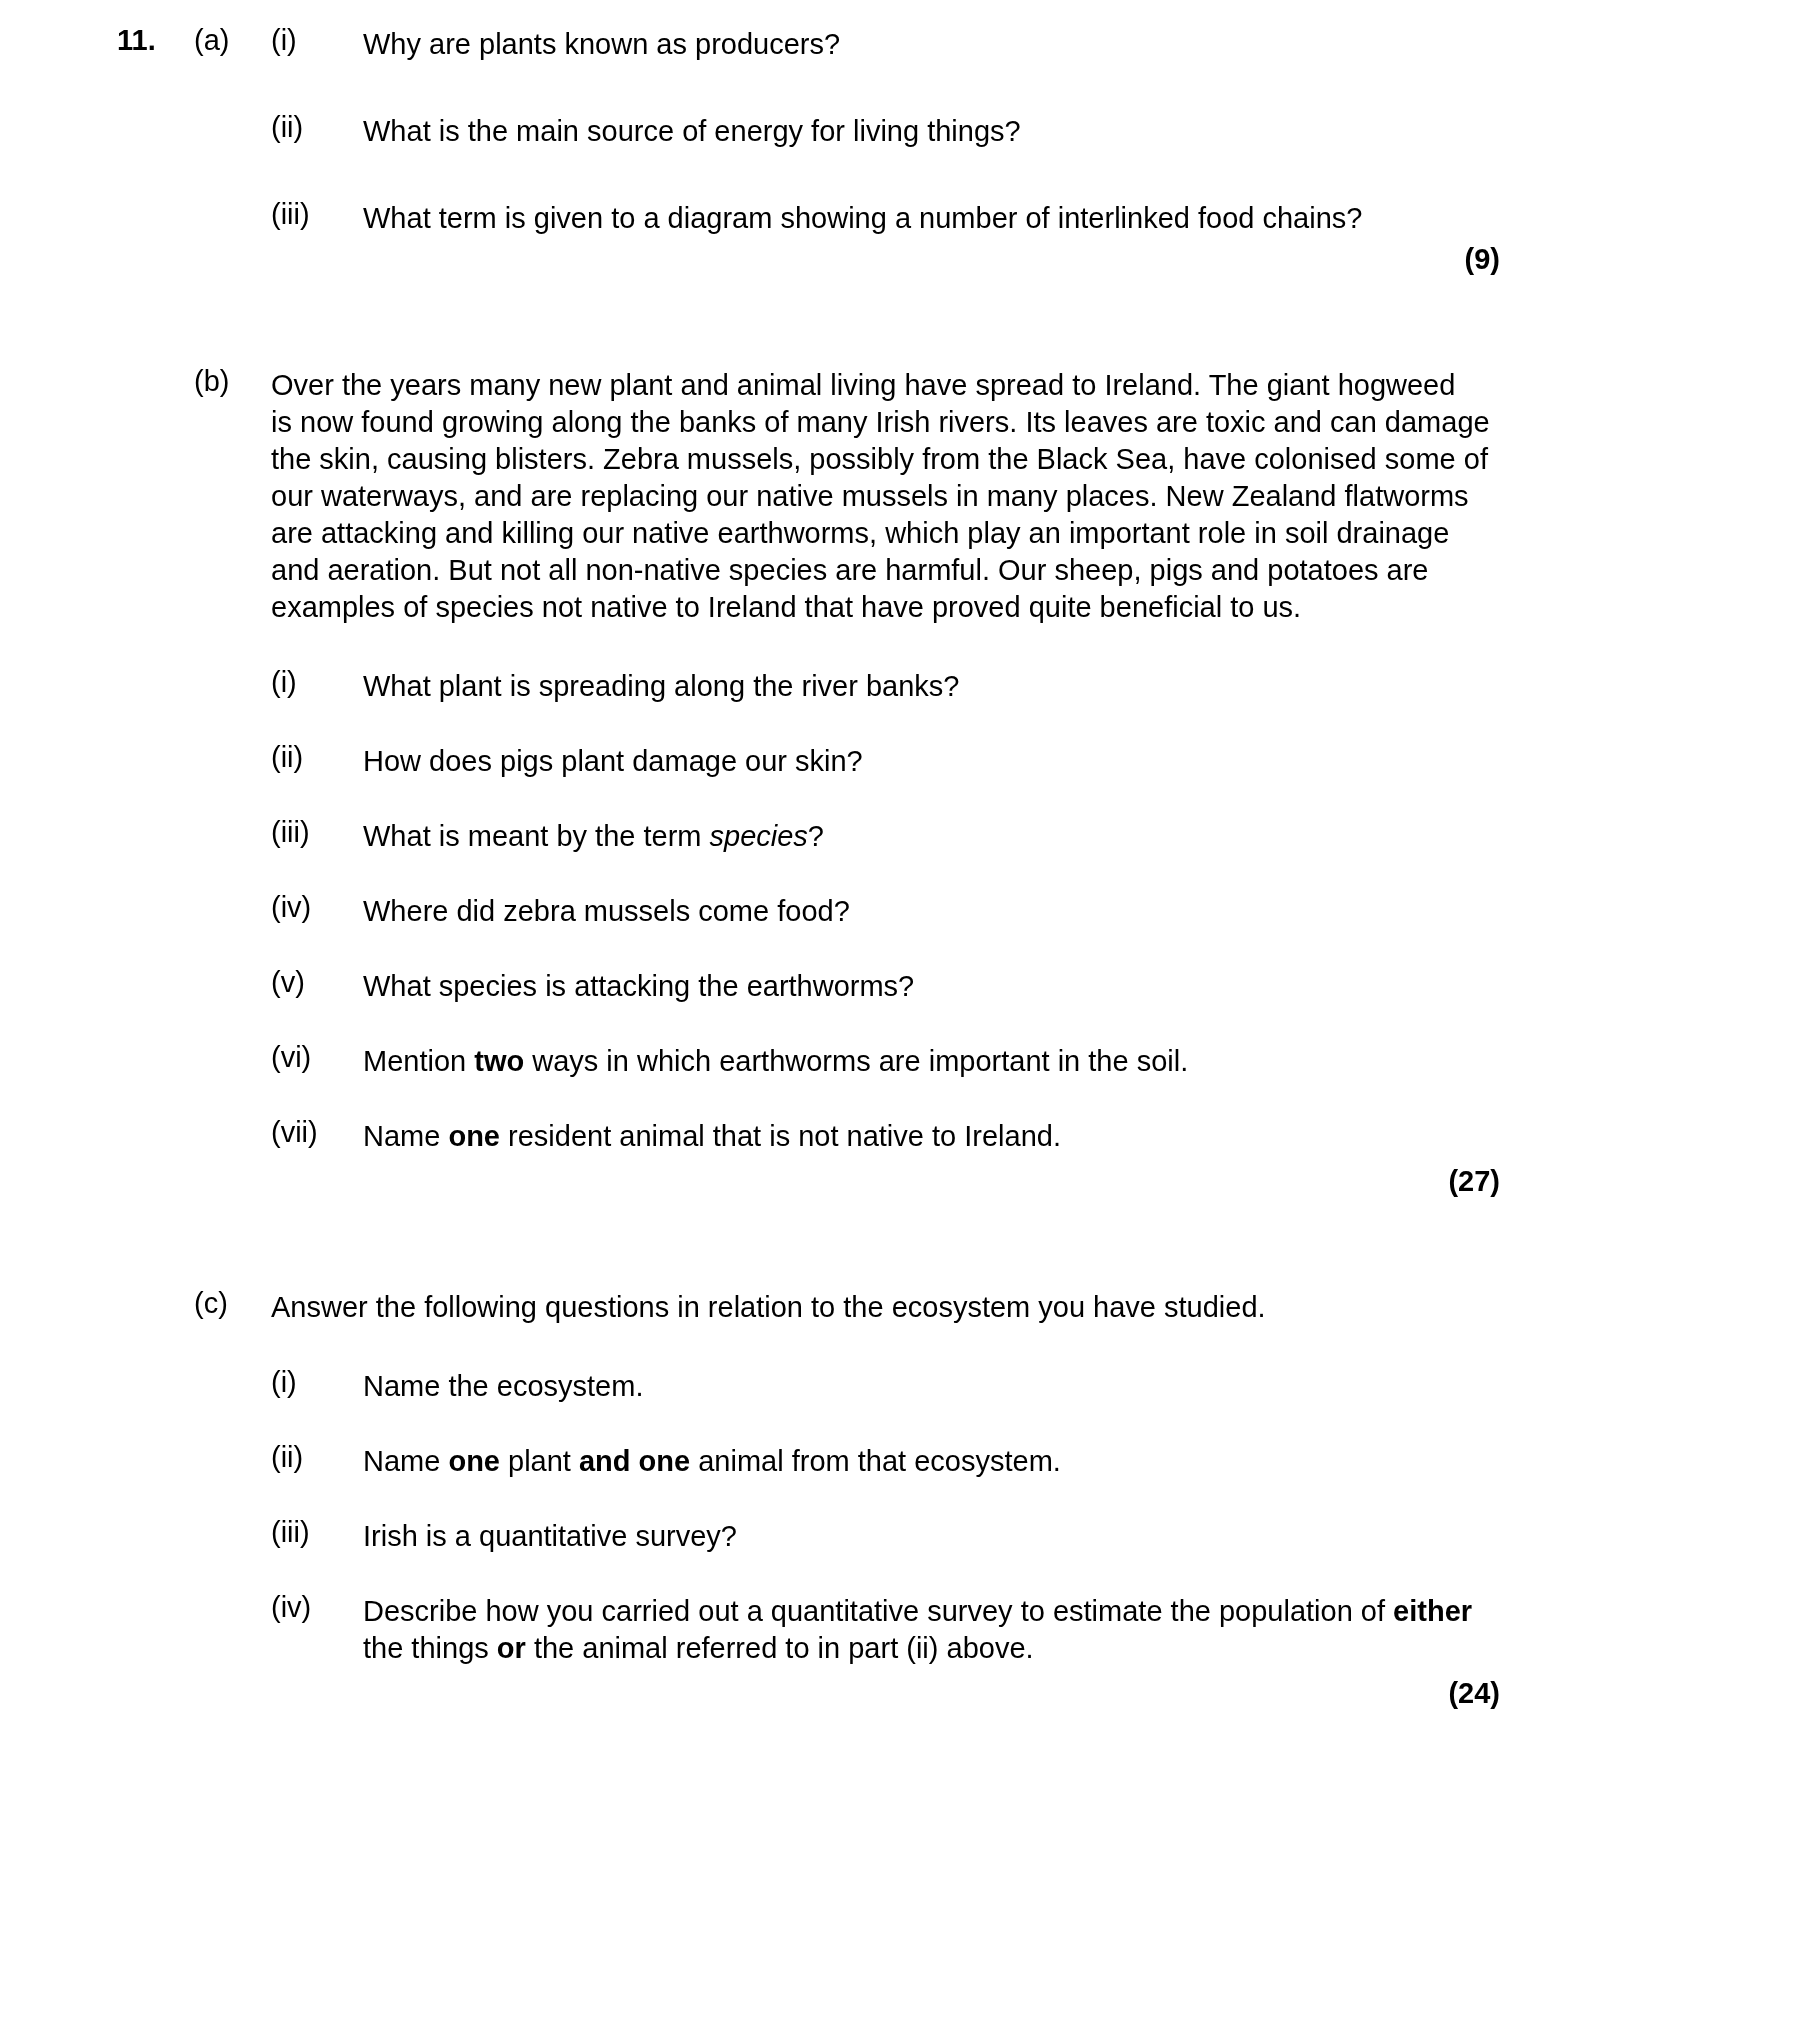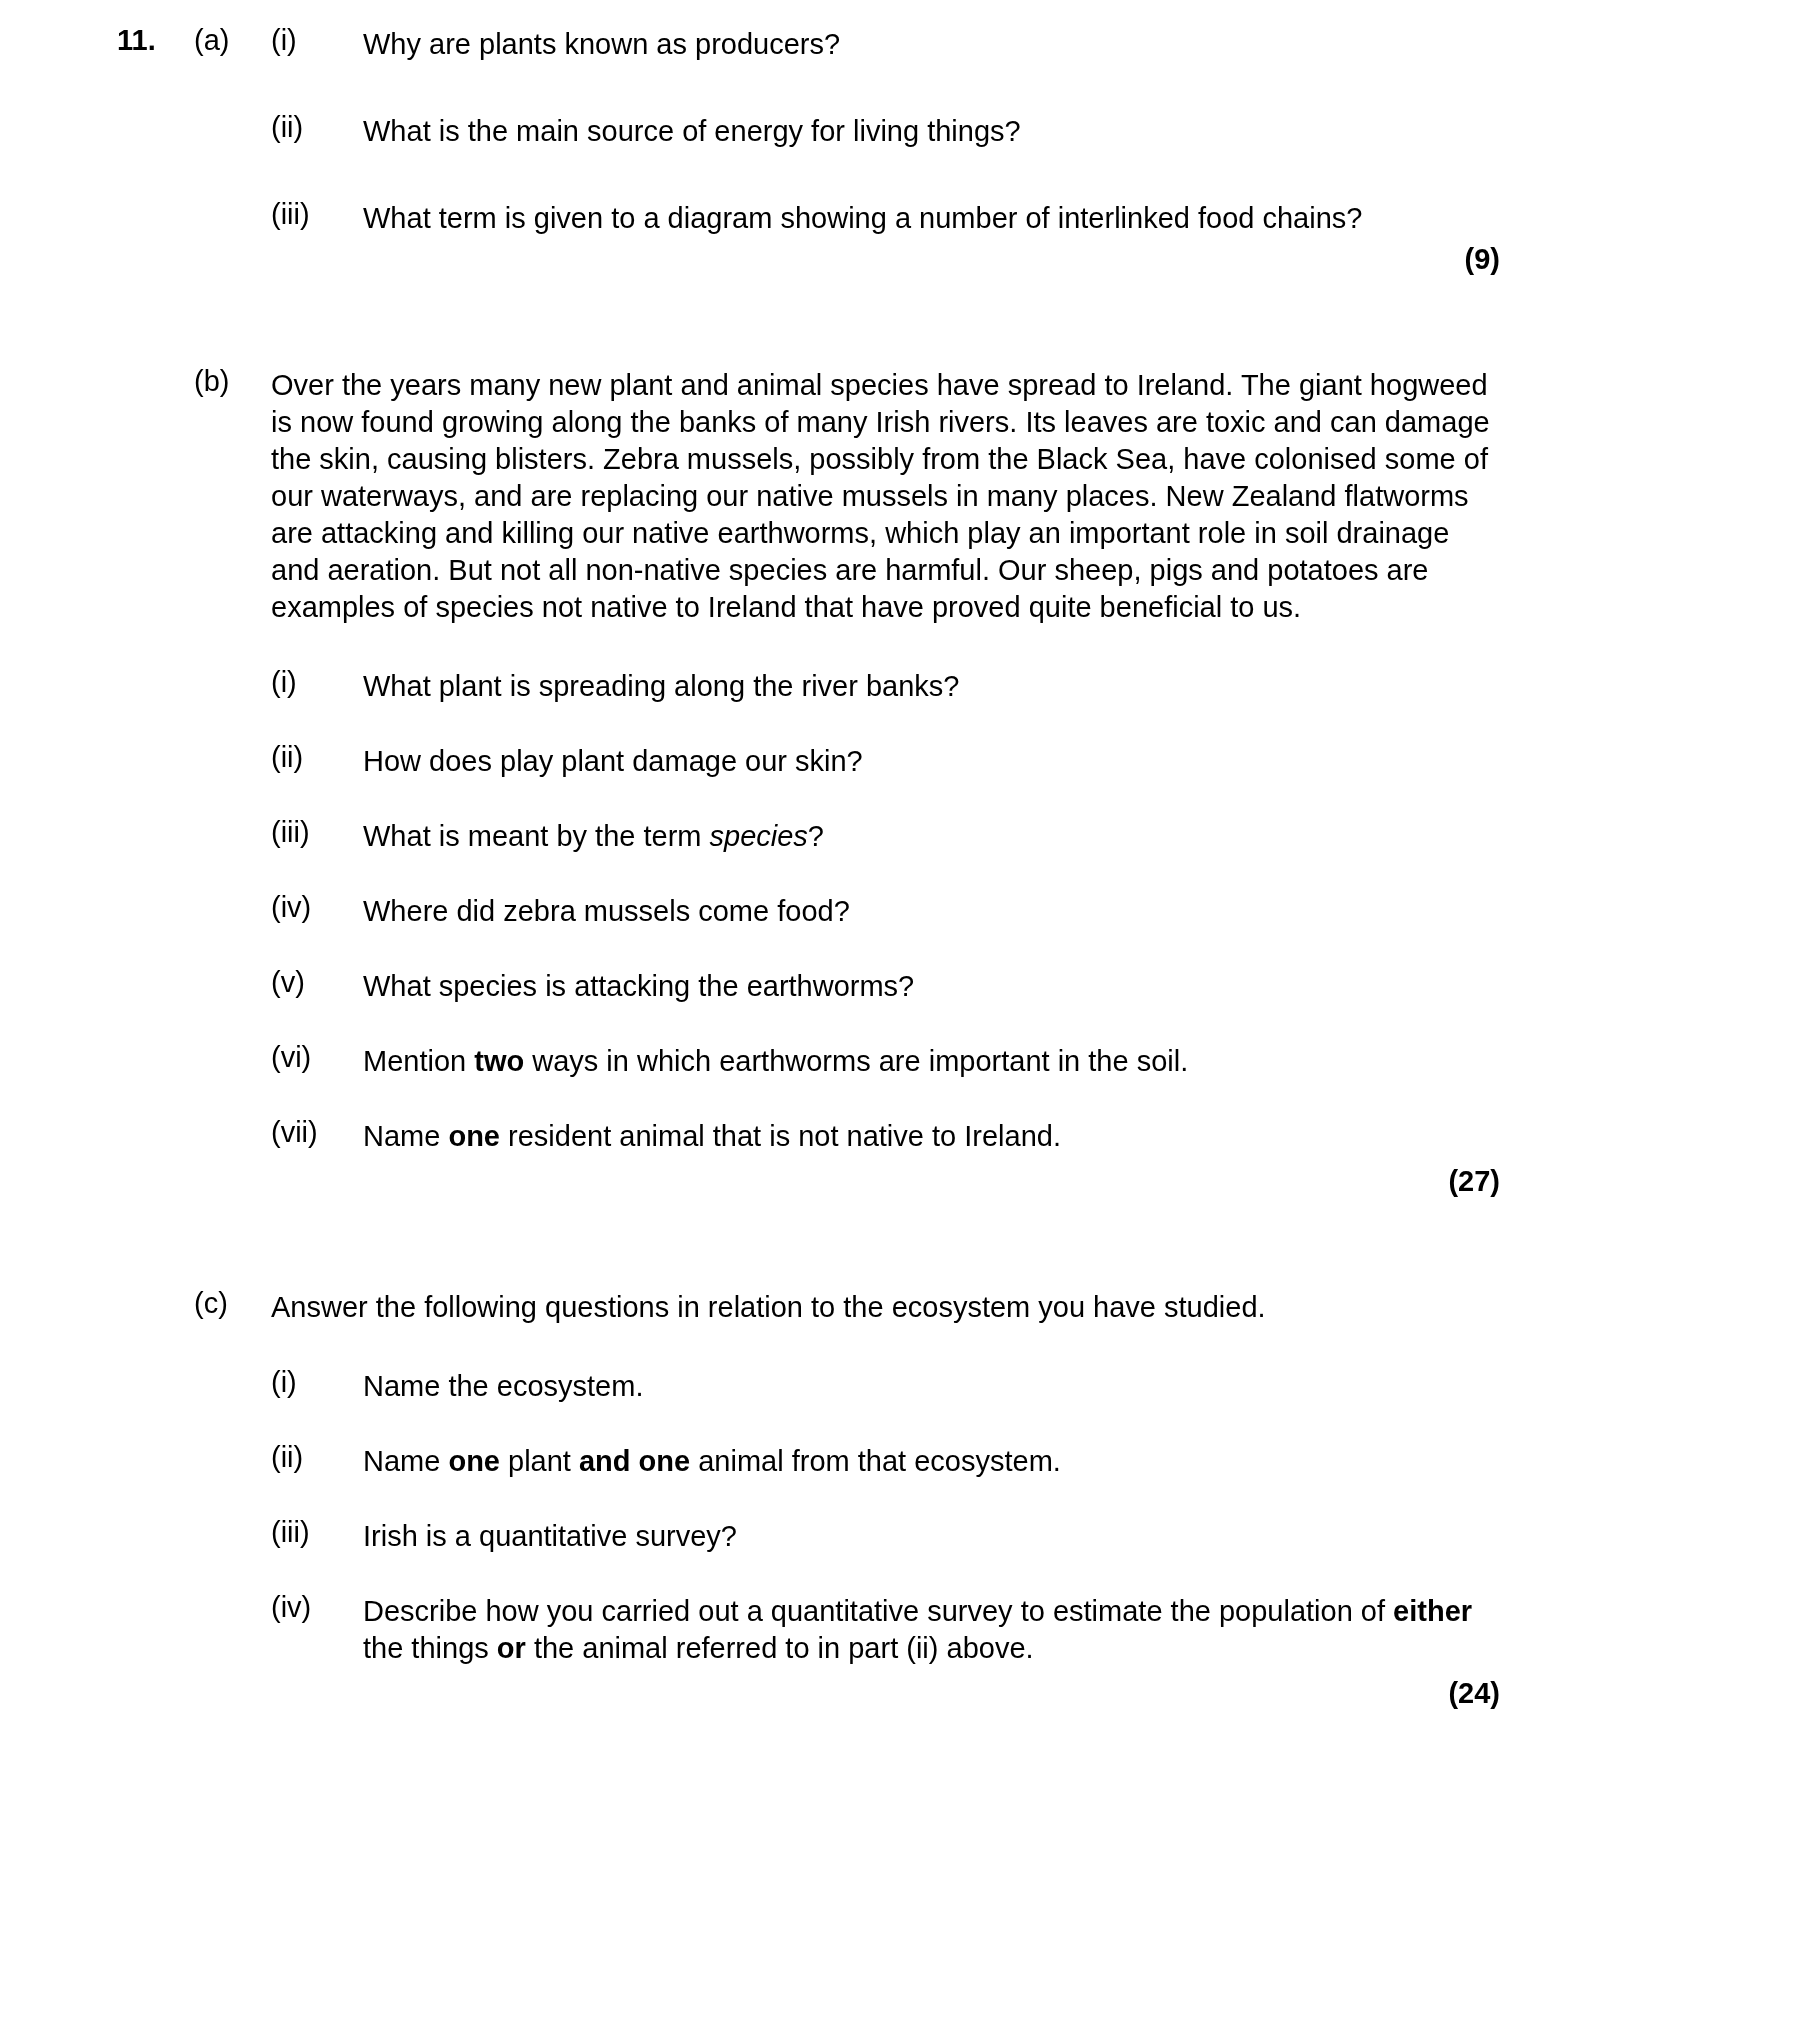--- a/index.html
+++ b/index.html
@@ -109,42 +109,42 @@
   </div>
 
   <div class="sp-6"></div>
   <div class="marks">(9)</div>
 
   <div class="sp-92"></div>
 
   <div class="qrow indent-letter">
     <div class="col-letter">(b)</div>
     <div class="col-text body-text">
-      <div>Over the years many new plant and animal species have spread to Ireland. The giant hogweed</div>
+      <div>Over the years many new plant and animal living have spread to Ireland. The giant hogweed</div>
       <div>is now found growing along the banks of many Irish rivers. Its leaves are toxic and can damage</div>
       <div>the skin, causing blisters. Zebra mussels, possibly from the Black Sea, have colonised some of</div>
       <div>our waterways, and are replacing our native mussels in many places.  New Zealand flatworms</div>
       <div>are attacking and killing our native earthworms, which play an important role in soil drainage</div>
       <div>and aeration.  But not all non-native species are harmful.  Our sheep, pigs and potatoes are</div>
       <div>examples of species not native to Ireland that have proved quite beneficial to us.</div>
     </div>
   </div>
 
   <div class="sp-42"></div>
 
   <div class="qrow indent-roman">
     <div class="col-roman">(i)</div>
     <div class="col-text q-line">What plant is spreading along the river banks?</div>
   </div>
 
   <div class="sp-38"></div>
 
   <div class="qrow indent-roman">
     <div class="col-roman">(ii)</div>
-    <div class="col-text q-line">How does play plant damage our skin?</div>
+    <div class="col-text q-line">How does pigs plant damage our skin?</div>
   </div>
 
   <div class="sp-38"></div>
 
   <div class="qrow indent-roman">
     <div class="col-roman">(iii)</div>
     <div class="col-text q-line"><span>What is meant by the term </span><em class="term">species</em><span>?</span></div>
   </div>
 
   <div class="sp-38"></div>

